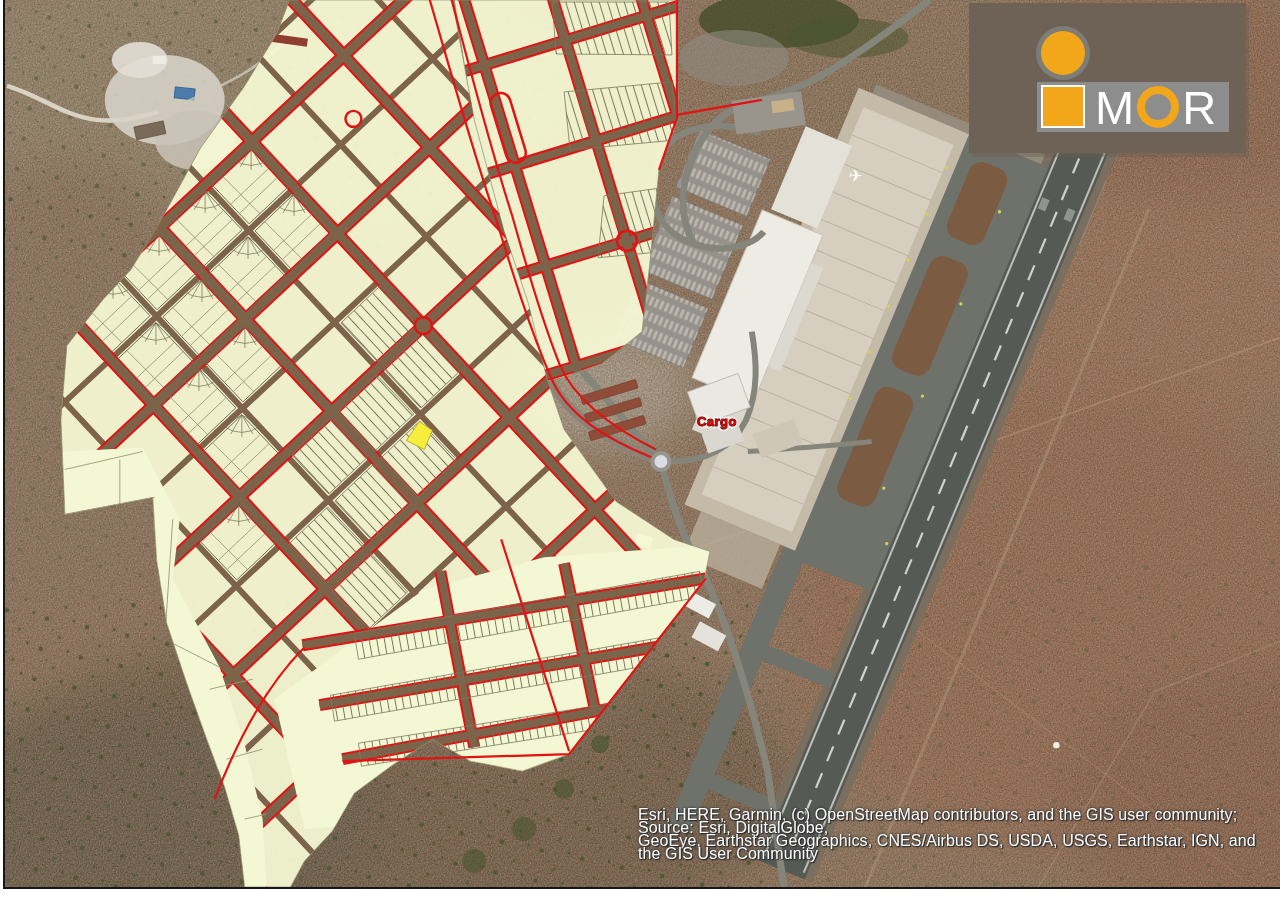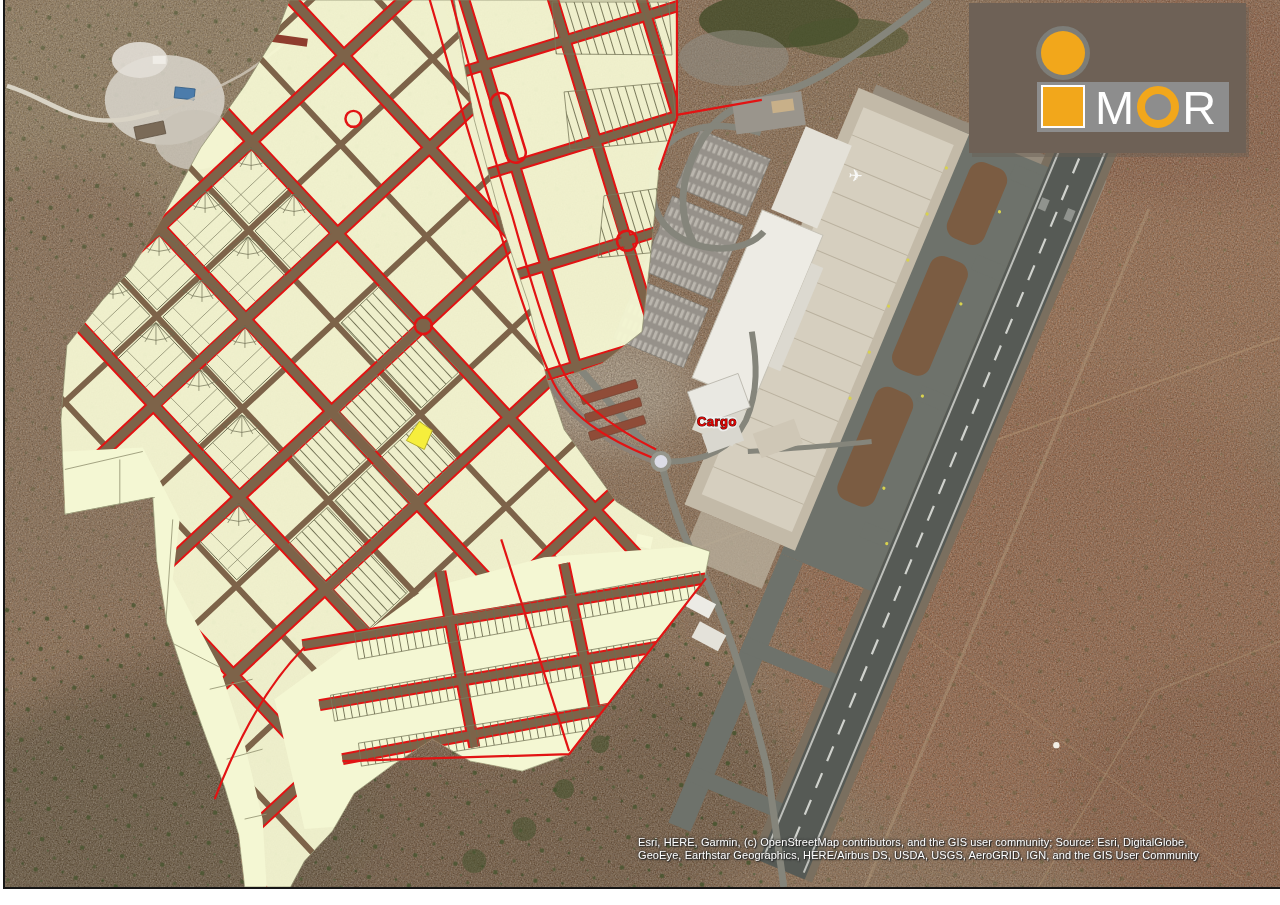--- a/index.html
+++ b/index.html
@@ -2,22 +2,22 @@
 <html><head>
 <meta charset="utf-8">
 <style>
   html,body{margin:0;padding:0;background:#fff;}
   .page{position:relative;width:1280px;height:905px;background:#ffffff;overflow:hidden;
         font-family:"Liberation Sans",sans-serif;}
   .map{position:absolute;left:3px;top:0;width:1277px;height:889px;
        border-left:2px solid #161616;border-bottom:2px solid #161616;
        box-sizing:border-box;overflow:hidden;background:#8c6a4c;}
   .map svg{position:absolute;left:0;top:0;width:100%;height:100%;display:block;}
-  .attribution{position:absolute;left:633px;top:836px;width:632px;
-       font-size:11px;line-height:13px;color:#ffffff;letter-spacing:.1px;
+  .attribution{position:absolute;left:633px;top:808px;width:632px;
+       font-size:16px;line-height:13px;color:#ffffff;letter-spacing:.1px;
        text-shadow:0 0 2px #3c3c3c,0 0 3px #2e2e2e,1px 1px 1px #222;}
   .logo{position:absolute;left:964px;top:3px;width:277px;height:150px;
        background:#6e6156;box-shadow:3px 4px 0 rgba(105,95,84,.45);}
   .logo-dot{position:absolute;left:72px;top:28px;width:44px;height:44px;border-radius:50%;
        background:#f2a71b;box-shadow:0 0 0 5px #7d7d78;}
   .logo-band{position:absolute;left:68px;top:79px;width:192px;height:50px;background:#8d8d8d;}
   .logo-square{position:absolute;left:72px;top:82px;width:44px;height:43px;background:#f2a71b;
        border:2px solid #fdfdfd;box-sizing:border-box;}
   .logo-text{position:absolute;left:126px;top:79px;height:50px;display:flex;align-items:center;
        gap:3px;font-size:47px;font-weight:400;color:#ffffff;line-height:1;}
@@ -301,21 +301,21 @@
    </g>
 
    <g font-family="Liberation Sans, sans-serif">
      <text x="713" y="426" text-anchor="middle" font-size="13" font-weight="bold" fill="none" stroke="#f2f2f2" stroke-width="4.5" opacity="0.85">Cargo</text>
      <text x="713" y="426" text-anchor="middle" font-size="13" font-weight="bold" fill="#dd0000" stroke="#4a0d08" stroke-width="1" letter-spacing="0.5" style="paint-order:stroke">Cargo</text>
    </g>
   </svg>
 
   <div class="attribution">
     <div>Esri, HERE, Garmin, (c) OpenStreetMap contributors, and the GIS user community; Source: Esri, DigitalGlobe,</div>
-    <div>GeoEye, Earthstar Geographics, HERE/Airbus DS, USDA, USGS, AeroGRID, IGN, and the GIS User Community</div>
+    <div>GeoEye, Earthstar Geographics, CNES/Airbus DS, USDA, USGS, Earthstar, IGN, and the GIS User Community</div>
   </div>
 
   <div class="logo">
     <div class="logo-dot"></div>
     <div class="logo-band"></div>
     <div class="logo-square"></div>
     <div class="logo-text">
       <span>M</span>
       <span class="logo-o"></span>
       <span>R</span>

